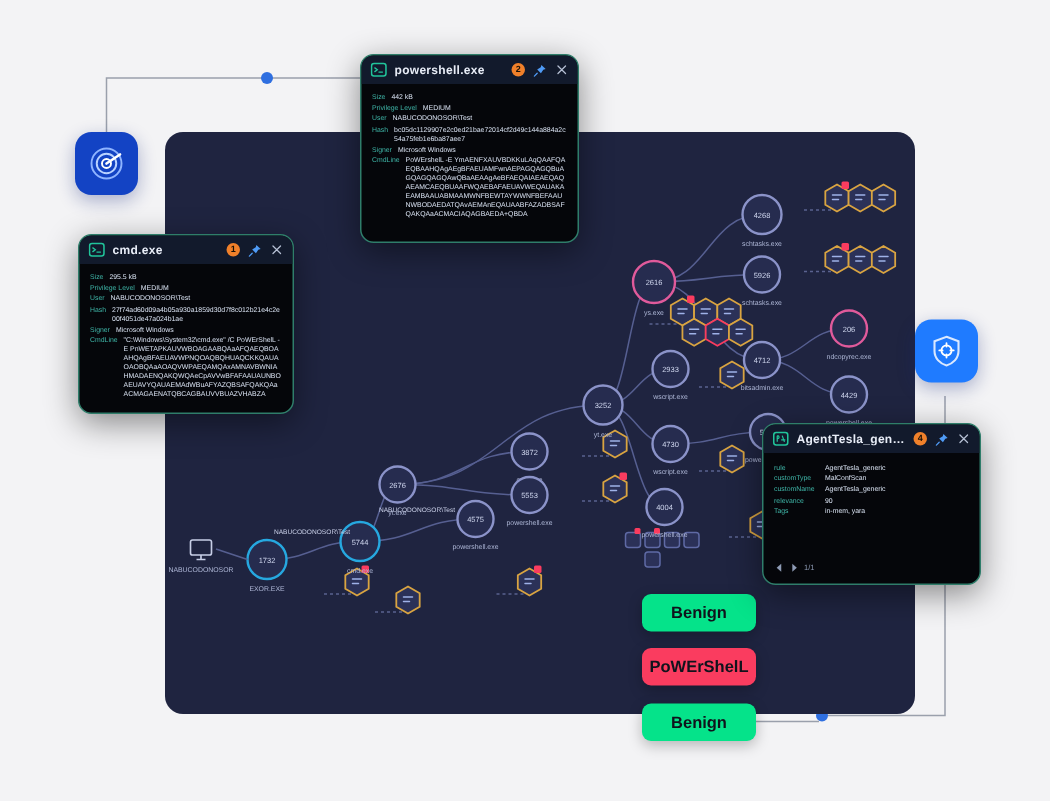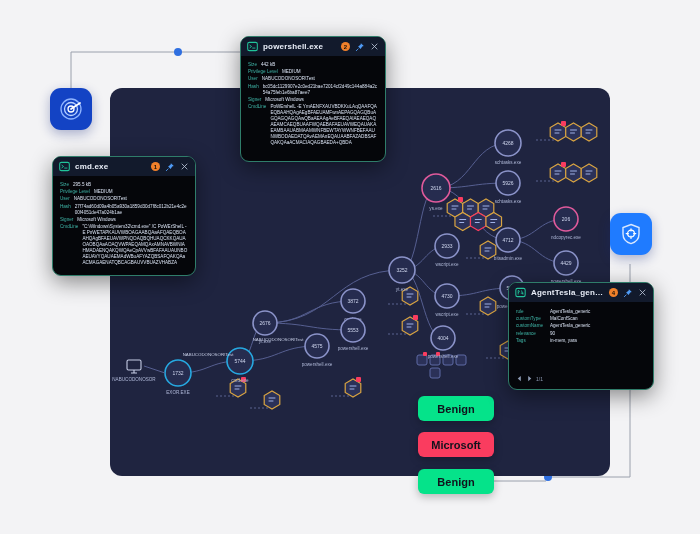--- a/index.html
+++ b/index.html
@@ -53,20 +53,21 @@
 
   .footer{display:flex;align-items:center;gap:3px;padding:3px 7px 5px;}
   .fpage{color:#8e9bb5;font-size:5px;}
 
   
   .pill{
     position:absolute;border-radius:6px;
     display:flex;align-items:center;justify-content:center;
     font-size:11px;font-weight:bold;color:#10131c;
     box-shadow:0 3px 9px rgba(0,0,0,.25);
+    margin-left:10px;
   }
 
   
   .appbadge{
     position:absolute;width:42px;height:42px;border-radius:11px;
     display:flex;align-items:center;justify-content:center;
     box-shadow:0 4px 12px rgba(20,40,120,.33);
   }
 </style>
 </head>
@@ -233,21 +234,21 @@
         <path d="M34,278 L55,285" stroke="#565f91" stroke-width="1" fill="none"></path>
         <text x="98" y="268" text-anchor="middle" fill="#c7cee6" font-size="4.4" font-family="&quot;Liberation Sans&quot;, sans-serif">NABUCODONOSOR\Test</text>
         <text x="168" y="253" text-anchor="middle" fill="#c7cee6" font-size="4.4" font-family="&quot;Liberation Sans&quot;, sans-serif">NABUCODONOSOR\Test</text>
       </svg>
   </div>
 
   <div class="pill" style="left: 418px; top: 396px; width: 76px; height: 25px; background: rgb(5, 227, 138);">
     <span>Benign</span>
   </div>
   <div class="pill" style="left: 418px; top: 432px; width: 76px; height: 25px; background: rgb(250, 60, 95);">
-    <span>Microsoft</span>
+    <span>PoWErShelL</span>
   </div>
   <div class="pill" style="left: 418px; top: 469px; width: 76px; height: 25px; background: rgb(5, 227, 138);">
     <span>Benign</span>
   </div>
 
   <div class="appbadge" style="left:50px;top:88px;background:#1343c4;">
     <svg width="24" height="24" viewBox="0 0 24 24">
       <circle cx="12" cy="12" r="10" fill="none" stroke="#8fb4ff" stroke-width="1.3"></circle>
       <circle cx="12" cy="12" r="6.5" fill="none" stroke="#b9d2ff" stroke-width="1.3"></circle>
       <circle cx="12" cy="12" r="3" fill="none" stroke="#ffffff" stroke-width="1.3"></circle>

